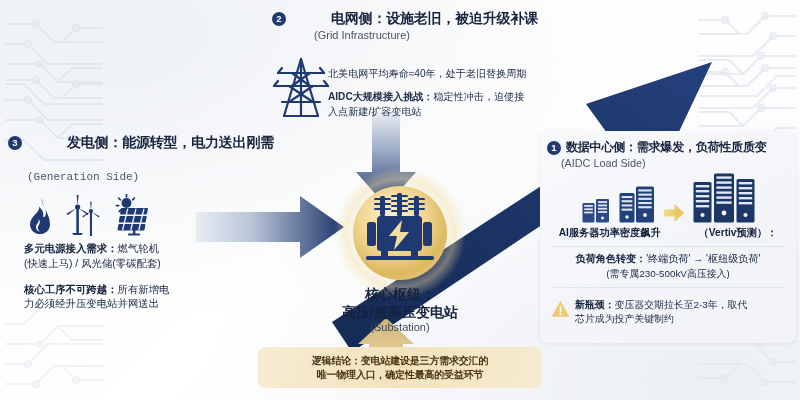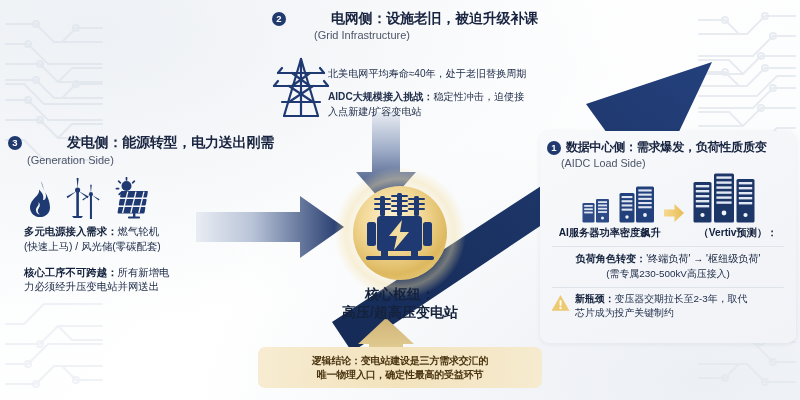--- a/index.html
+++ b/index.html
@@ -19,21 +19,21 @@
 
   
   #gen-block { position:absolute; left:8px; top:134px; width:232px; }
   .sec-head { display:flex; align-items:flex-start; gap:5px; }
   .badge {
     width:14px;height:14px;border-radius:50%;background:#203a70;color:#fff;
     font-size:9.5px;line-height:14px;text-align:center;flex:0 0 14px;
     font-weight:bold; margin-top:2px;
   }
   .sec-title-cn { font-size:14px; font-weight:bold; color:#17233f; letter-spacing:-0.2px; white-space:nowrap;padding-left:40px; }
-  .sec-title-en { font-size:11px; color:#4c5569; margin-left:19px; margin-top:2px; }
+  .sec-title-en { font-size:11px; color:#4c5569; margin-left:19px; margin-top:19px;font-family:Liberation Mono, monospace; }
   .gen-icons { display:flex; align-items:flex-end; gap:7px; margin:11px 0 6px 16px; }
   .body-txt { font-size:10.4px; color:#22304c; line-height:1.42; }
   .body-txt b { color:#12203c; }
   #gen-line1 { margin-left:16px; margin-top:6px; }
   #gen-line2 { margin-left:16px; margin-top:11px; }
 
   
   #grid-block { position:absolute; left:272px; top:10px; width:330px; }
   #grid-head { display:flex; align-items:flex-start; gap:5px; }
   #grid-sub { font-size:11px; color:#4c5569; margin-left:42px; margin-top:1px; }
@@ -53,21 +53,21 @@
   #aidc-title { font-size:12.1px; font-weight:bold; color:#17233f; white-space:nowrap; letter-spacing:-0.3px; }
   #aidc-sub { font-size:10.8px; color:#4c5569; margin:1px 0 0 21px; }
   #racks { display:flex; align-items:flex-end; justify-content:center; gap:9px; height:50px; margin-top:4px; }
   #aidc-b1 { text-align:center; font-size:10.2px; font-weight:bold; color:#12203c; margin-top:3px; }
   #aidc-b1 span.reg { font-weight:bold;margin-left:38px; }
   #yrgrid { display:flex; align-items:center; justify-content:center; gap:7px; margin-top:2px; }
   .yrcol { text-align:center; font-size:9.9px; color:#22304c; line-height:1.36; }
   .hr { height:1px; background:#dfe3ea; margin:6px 12px 0 12px; }
   #aidc-b2 { text-align:center; font-size:10.1px; font-weight:bold; color:#12203c; margin-top:5px; }
   #aidc-b2sub { text-align:center; font-size:9.9px; color:#22304c; margin-top:1px; }
-  #warnrow { display:flex; align-items:flex-start; gap:5px; padding:0 9px 0 11px; margin-top:4px; }
+  #warnrow { display:flex; align-items:flex-start; gap:5px; padding:0 9px 0 11px; margin-top:10px; }
   #warn-txt { font-size:9.9px; color:#22304c; line-height:1.38; }
   #warn-txt b { color:#12203c; }
 
   
   #hub { position:absolute; left:333px; top:185px; width:134px; text-align:center; }
   #hub-circle { position:relative; width:96px; height:96px; margin:0 auto; }
   #hub-label { margin-top:4px; }
   .hub-cn { font-size:14px; font-weight:bold; color:#15223c; line-height:1.3; }
   .hub-en { font-size:11px; color:#3e4759; }
 
@@ -413,20 +413,21 @@
         <span>芯片成为投产关键制约</span>
       </div>
     </div>
   </div>
 
   <div id="hub">
     <div id="hub-circle"></div>
     <div id="hub-label">
       <div class="hub-cn">核心枢纽：</div>
       <div class="hub-cn">高压/超高压变电站</div>
+      <div class="hub-en">(Substation)</div>
     </div>
   </div>
 
   <div id="concl">
     <div id="concl-txt">
       <div>逻辑结论：变电站建设是三方需求交汇的</div>
       <div>唯一物理入口，确定性最高的受益环节</div>
     </div>
   </div>
 

